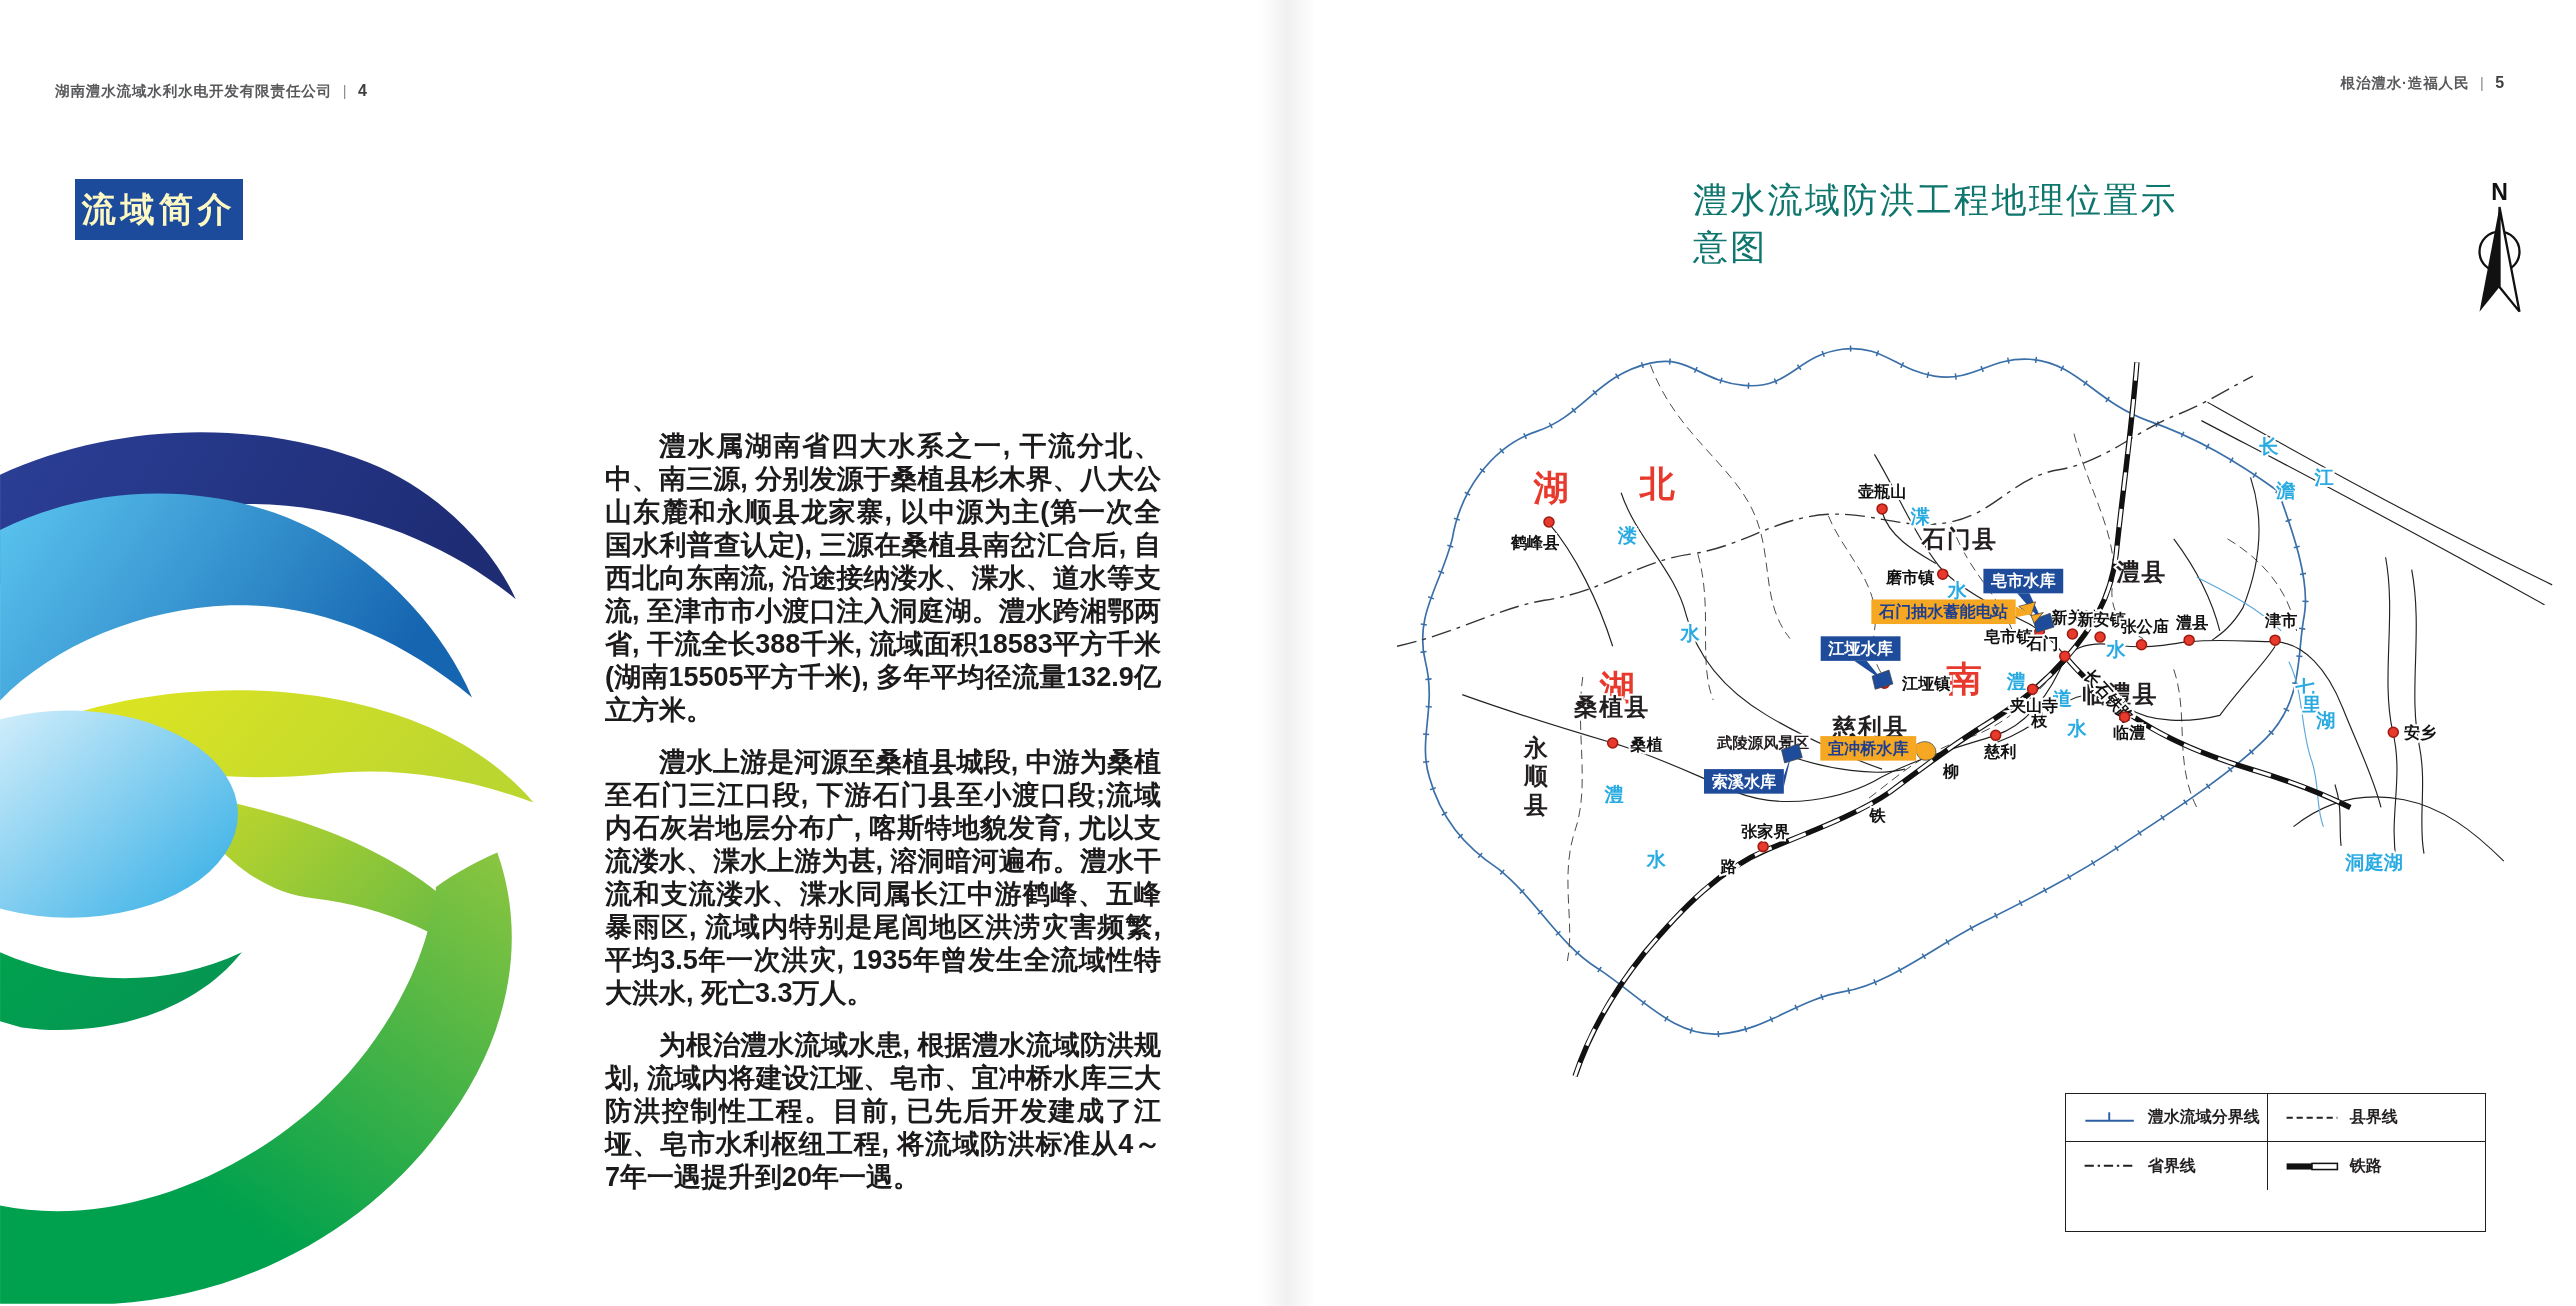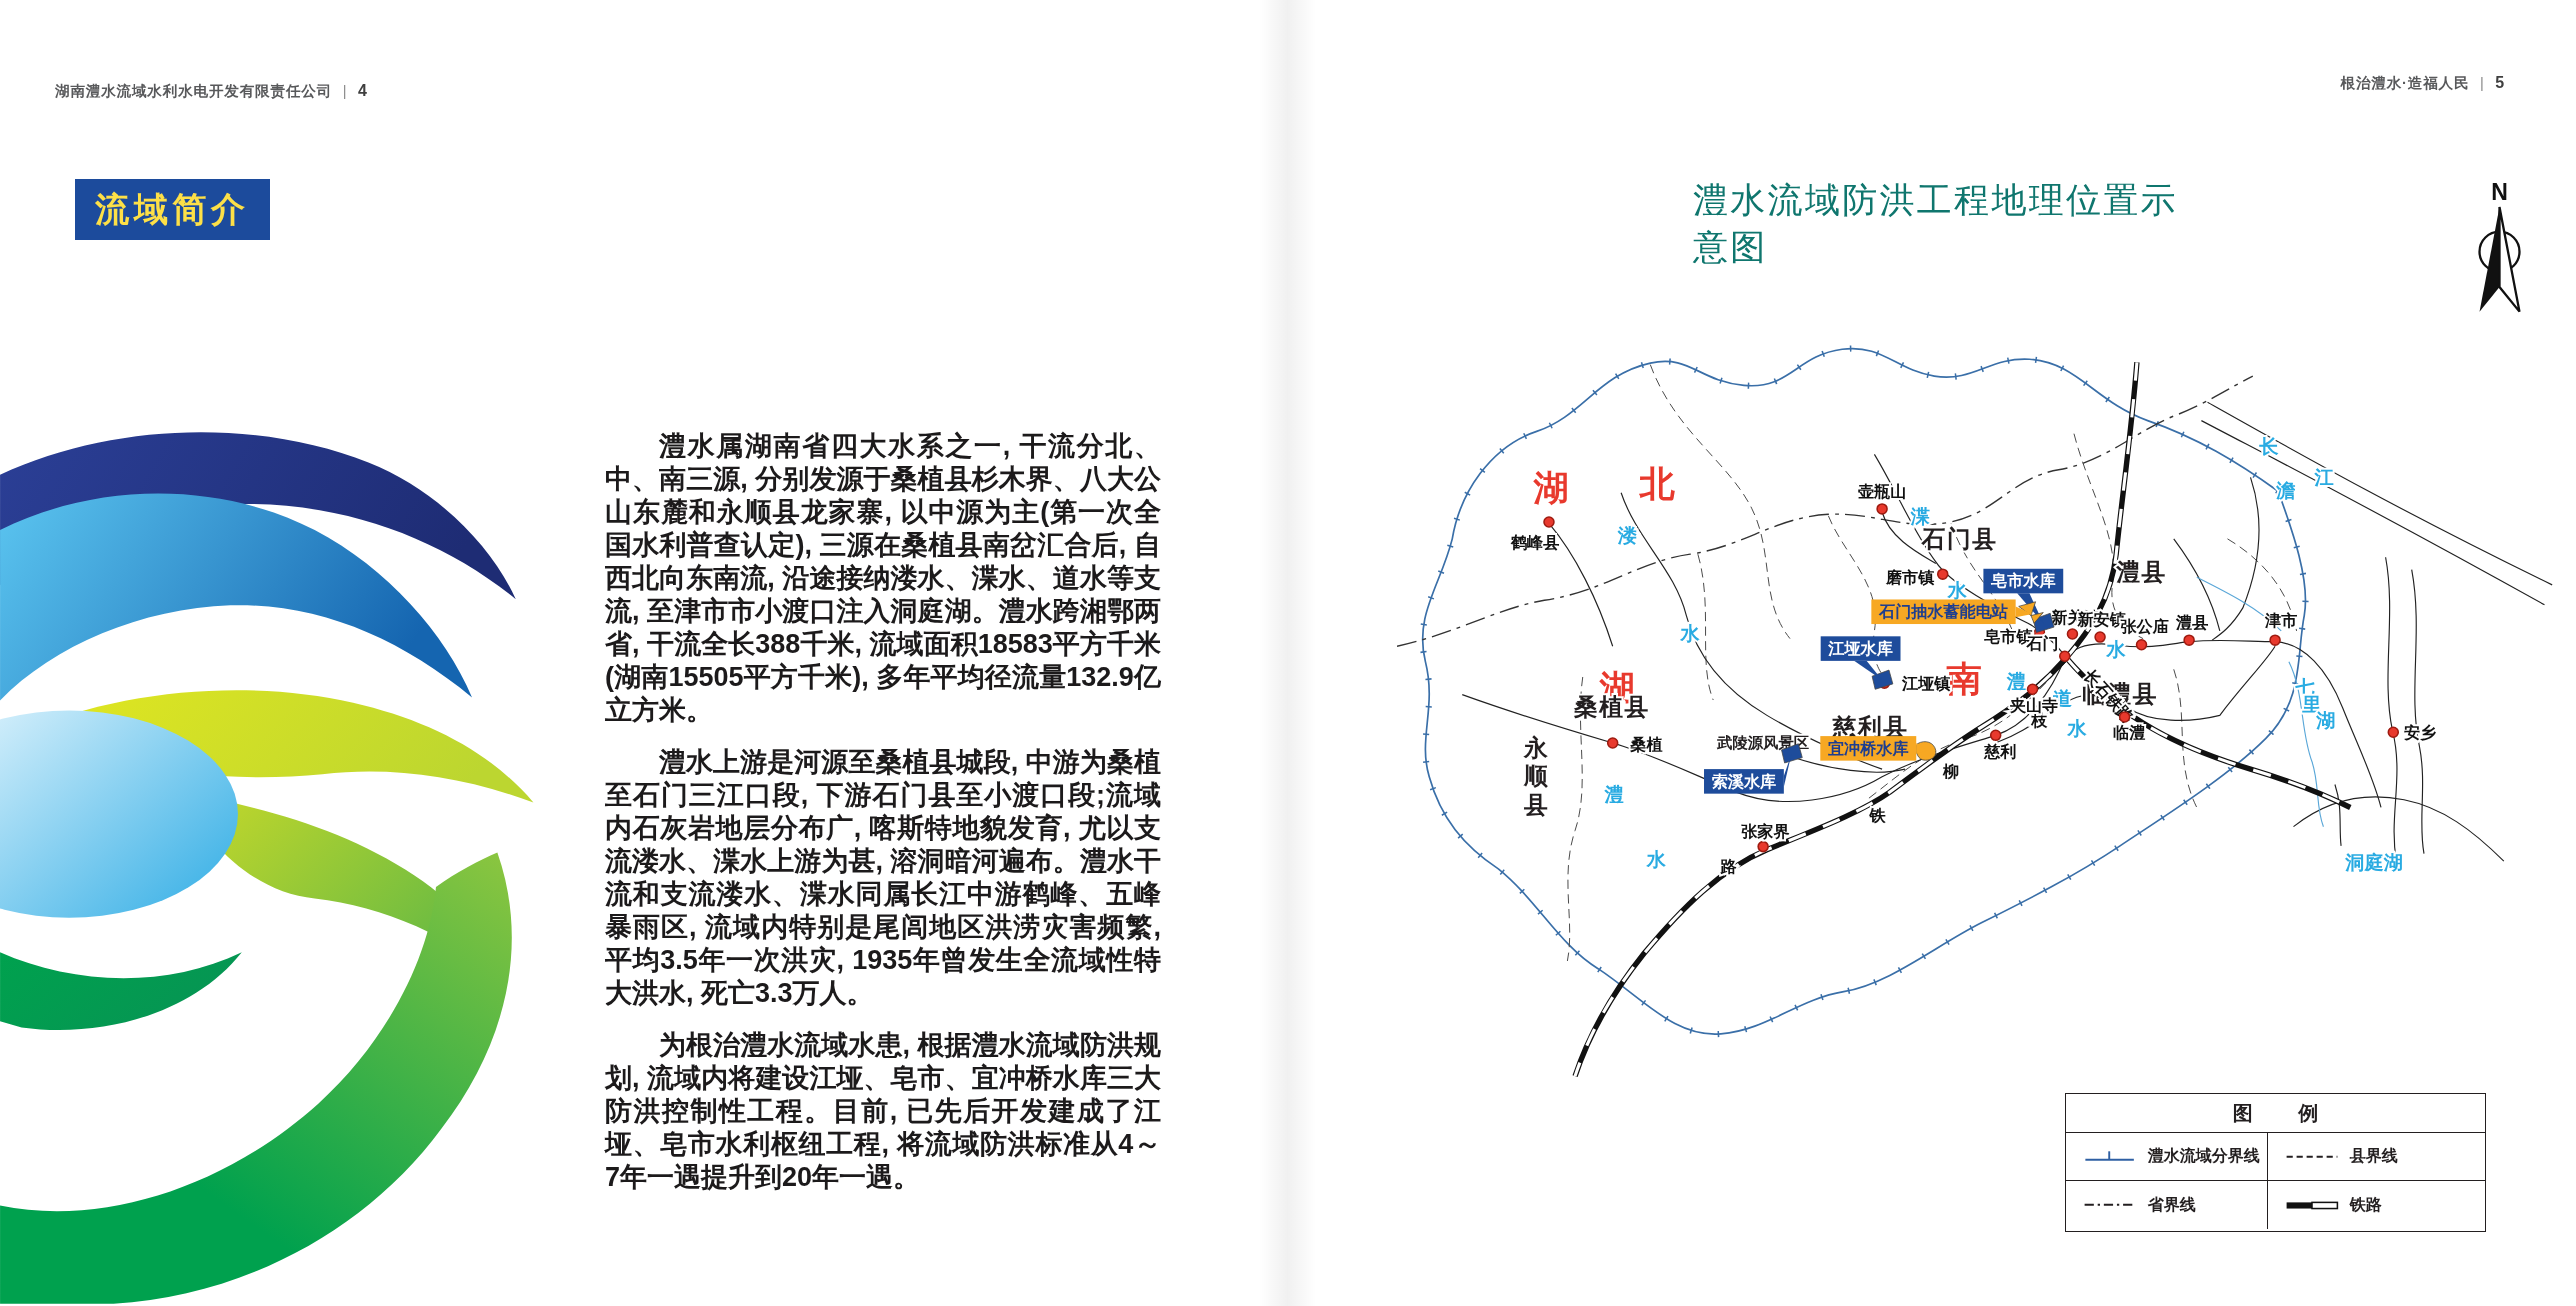--- a/index.html
+++ b/index.html
@@ -12,22 +12,22 @@
   .hdr .sep{color:#8a8a8a;font-weight:normal;padding:0 10.7px;}
   .hdr .pg{color:#3f3f3f;font-size:16px;}
   #hdr-left{left:55px;margin-top:8px;}
   #hdr-right{right:71px;text-align:right;margin-left:36px;}
 
   
   #gutter{left:1259px;top:0;width:57px;height:1306px;
     background:linear-gradient(90deg,rgba(0,0,0,0) 0%,rgba(0,0,0,0.06) 50%,rgba(0,0,0,0) 100%);}
 
   
-  #section-title{left:75px;top:179px;width:195px;height:61px;background:#1c4b9c;
-    color:#fde047;font-size:34px;font-weight:bold;letter-spacing:4.6px;
+  #section-title{left:75px;top:179px;width:168px;height:61px;background:#1c4b9c;
+    color:#fef9c3;font-size:34px;font-weight:bold;letter-spacing:4.6px;
     display:flex;align-items:center;justify-content:center;}
   #body-text{left:605px;top:430px;width:556px;font-size:27px;line-height:33px;
     font-weight:700;text-align:justify;color:#1c1a1b;}
   #body-text p{margin:0 0 19px 0;text-indent:2em;}
 
   
   #map-title{left:1693px;top:177px;width:522px;text-align:left;color:#0f766e;
     font-size:35px;font-weight:normal;letter-spacing:2.3px;}
   #compass{left:2461px;top:181px;width:77px;height:146px;text-align:center;}
   #compass .n{font-size:23px;font-weight:bold;color:#111;display:block;line-height:23px;}
@@ -262,21 +262,20 @@
       <rect x="2438" y="781" width="188" height="32" fill="#f7a823"></rect>
       <text x="2532" y="804" class="callout" text-anchor="middle" fill="#1e3e8f">石门抽水蓄能电站</text>
       <path d="M-12,-9 C-2,-15 10,-11 12,0 C13,9 4,14 -5,12 C-13,10 -16,-3 -12,-9 Z" transform="translate(2510,978)" fill="#f7a823" stroke="#444" stroke-width="1"></path>
       <polygon points="2496.5,968 2496.5,982 2510,978" fill="#f7a823"></polygon>
       <rect x="2371.5" y="959" width="125" height="32" fill="#f7a823"></rect>
       <text x="2434" y="982" class="callout" text-anchor="middle" fill="#1e3e8f">宜冲桥水库</text>
     </g>
 </svg>
 
 <div id="legend" class="abs">
-  <div class="lg-head">图 例</div>
   <div class="lg-grid">
     <div class="lg-cell">
       <svg width="54" height="15.4" viewBox="0 0 70 20">
         <line x1="3" y1="14" x2="66" y2="14" stroke="#2e5fa3" stroke-width="2.5"></line>
         <line x1="34" y1="3" x2="34" y2="14" stroke="#2e5fa3" stroke-width="2.5"></line>
       </svg>
       <span>澧水流域分界线</span>
     </div>
     <div class="lg-cell">
       <svg width="54" height="15.4" viewBox="0 0 70 20">

